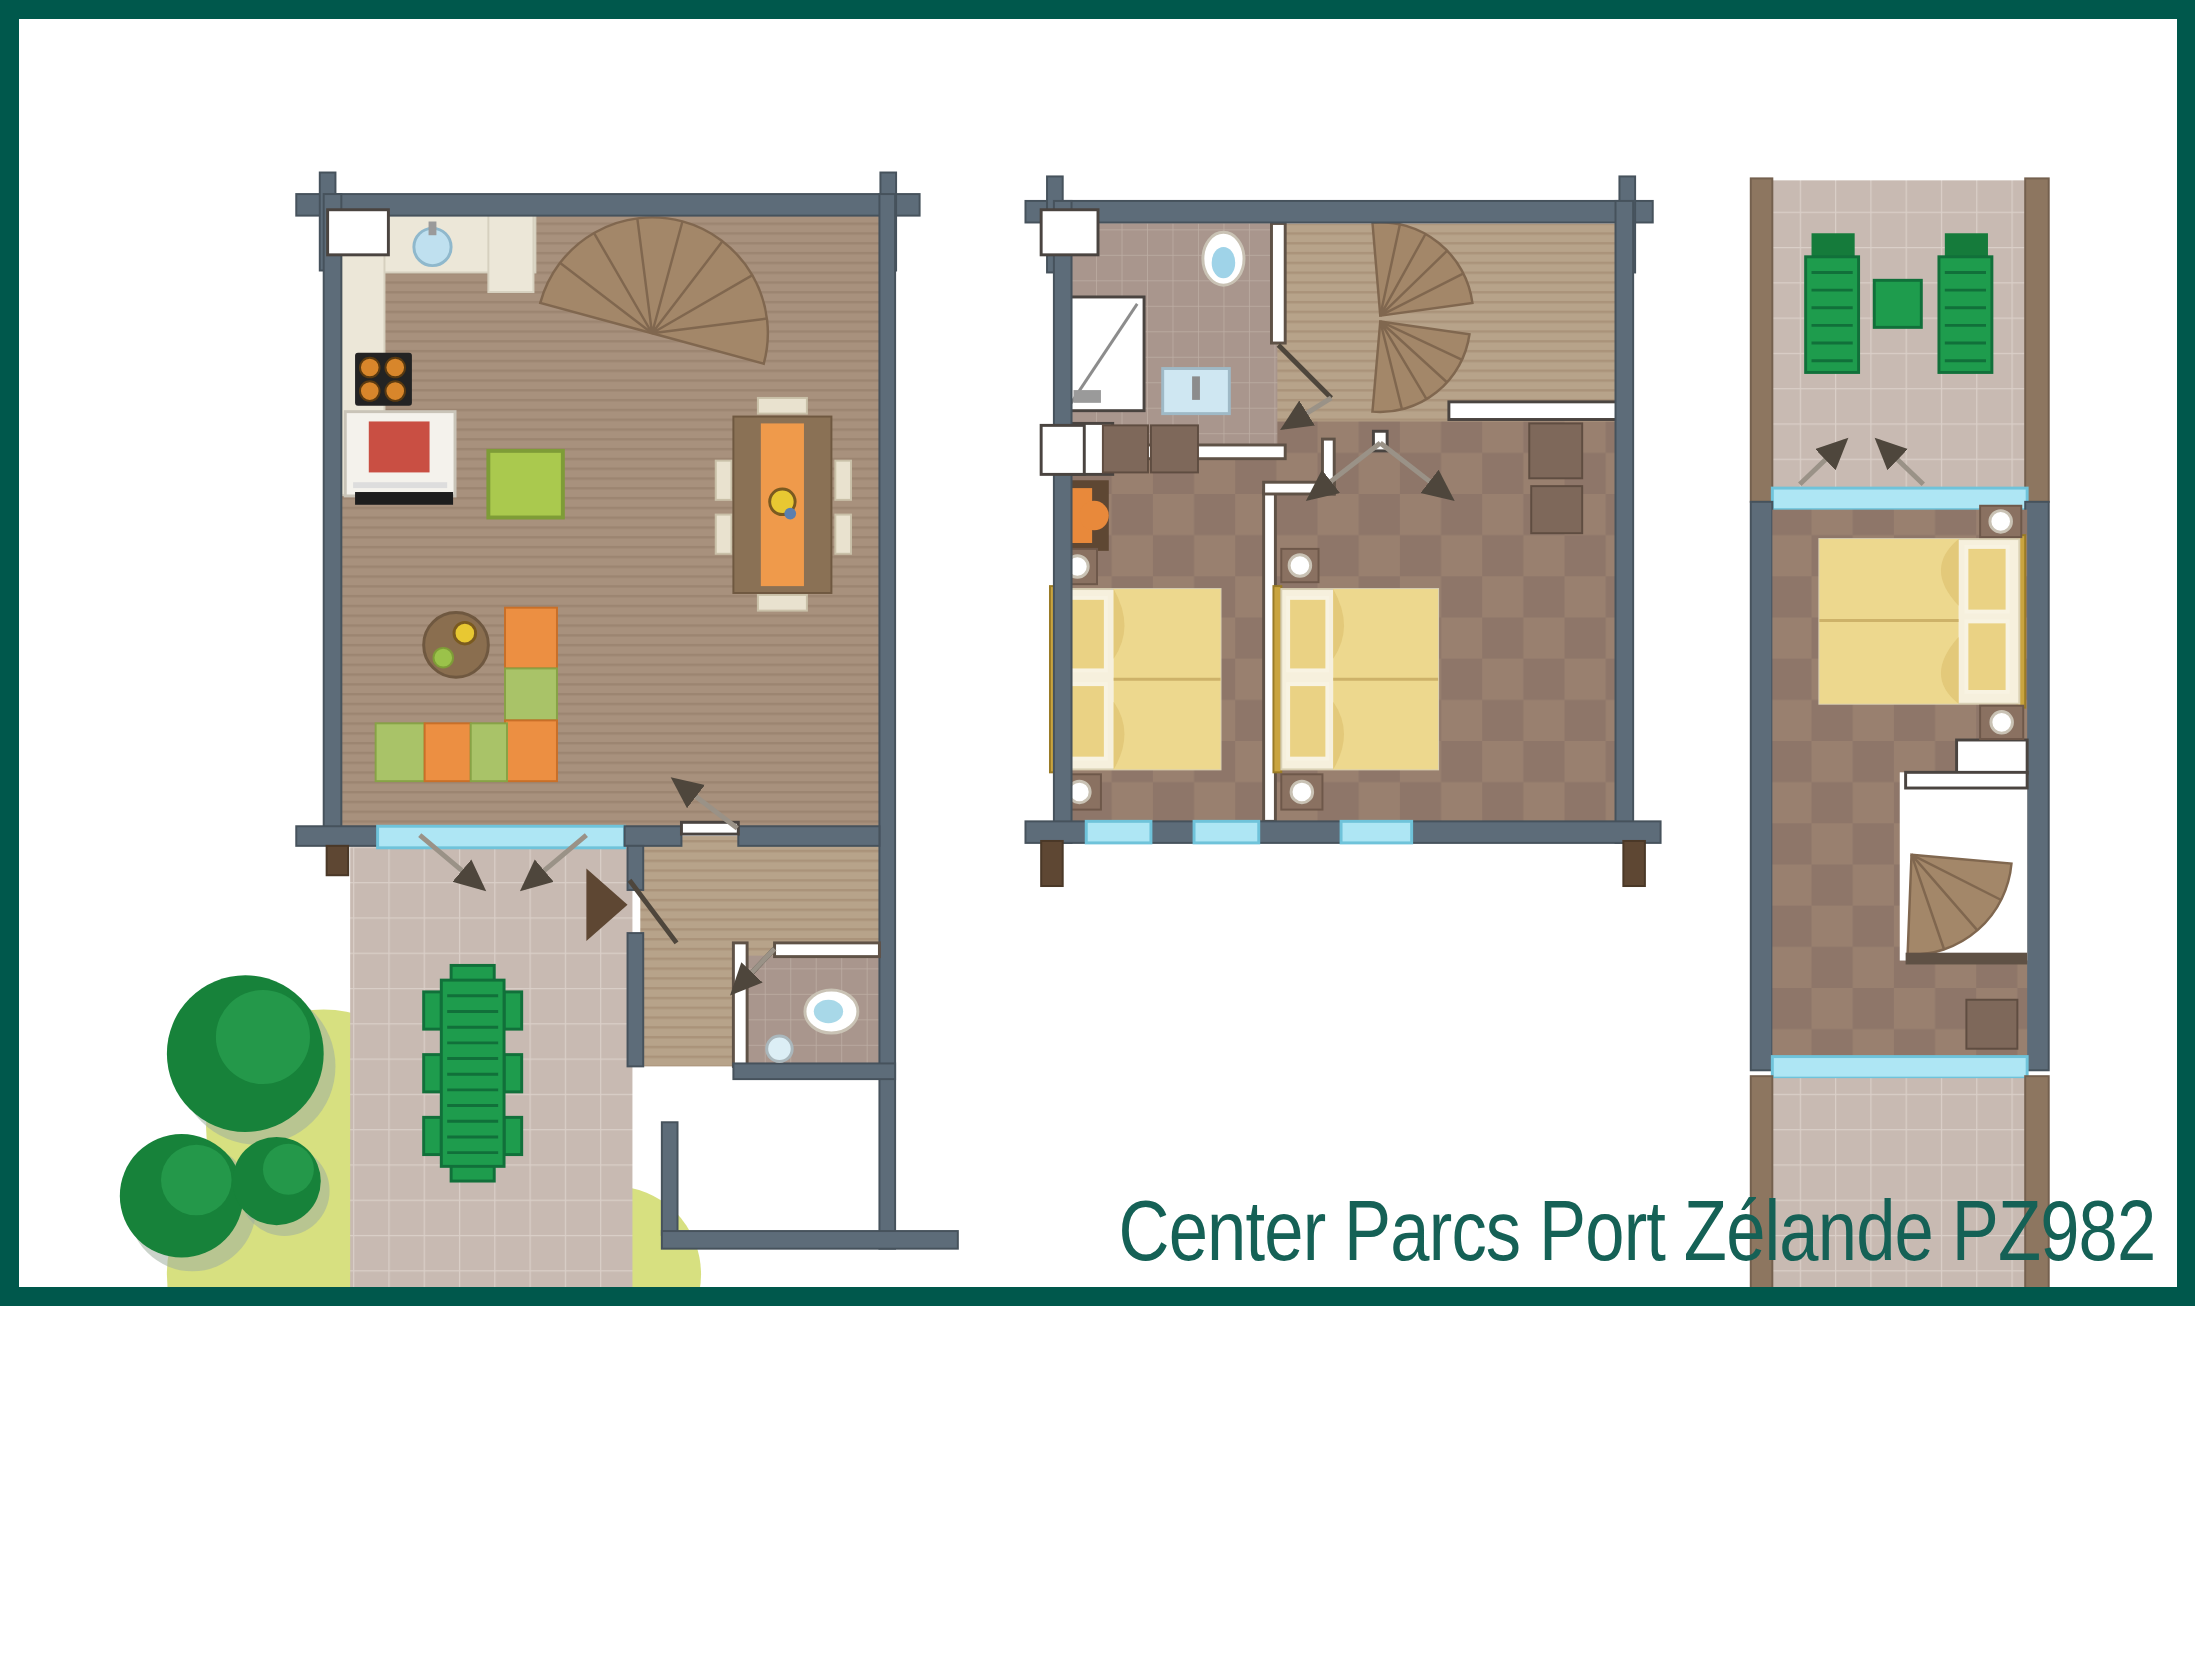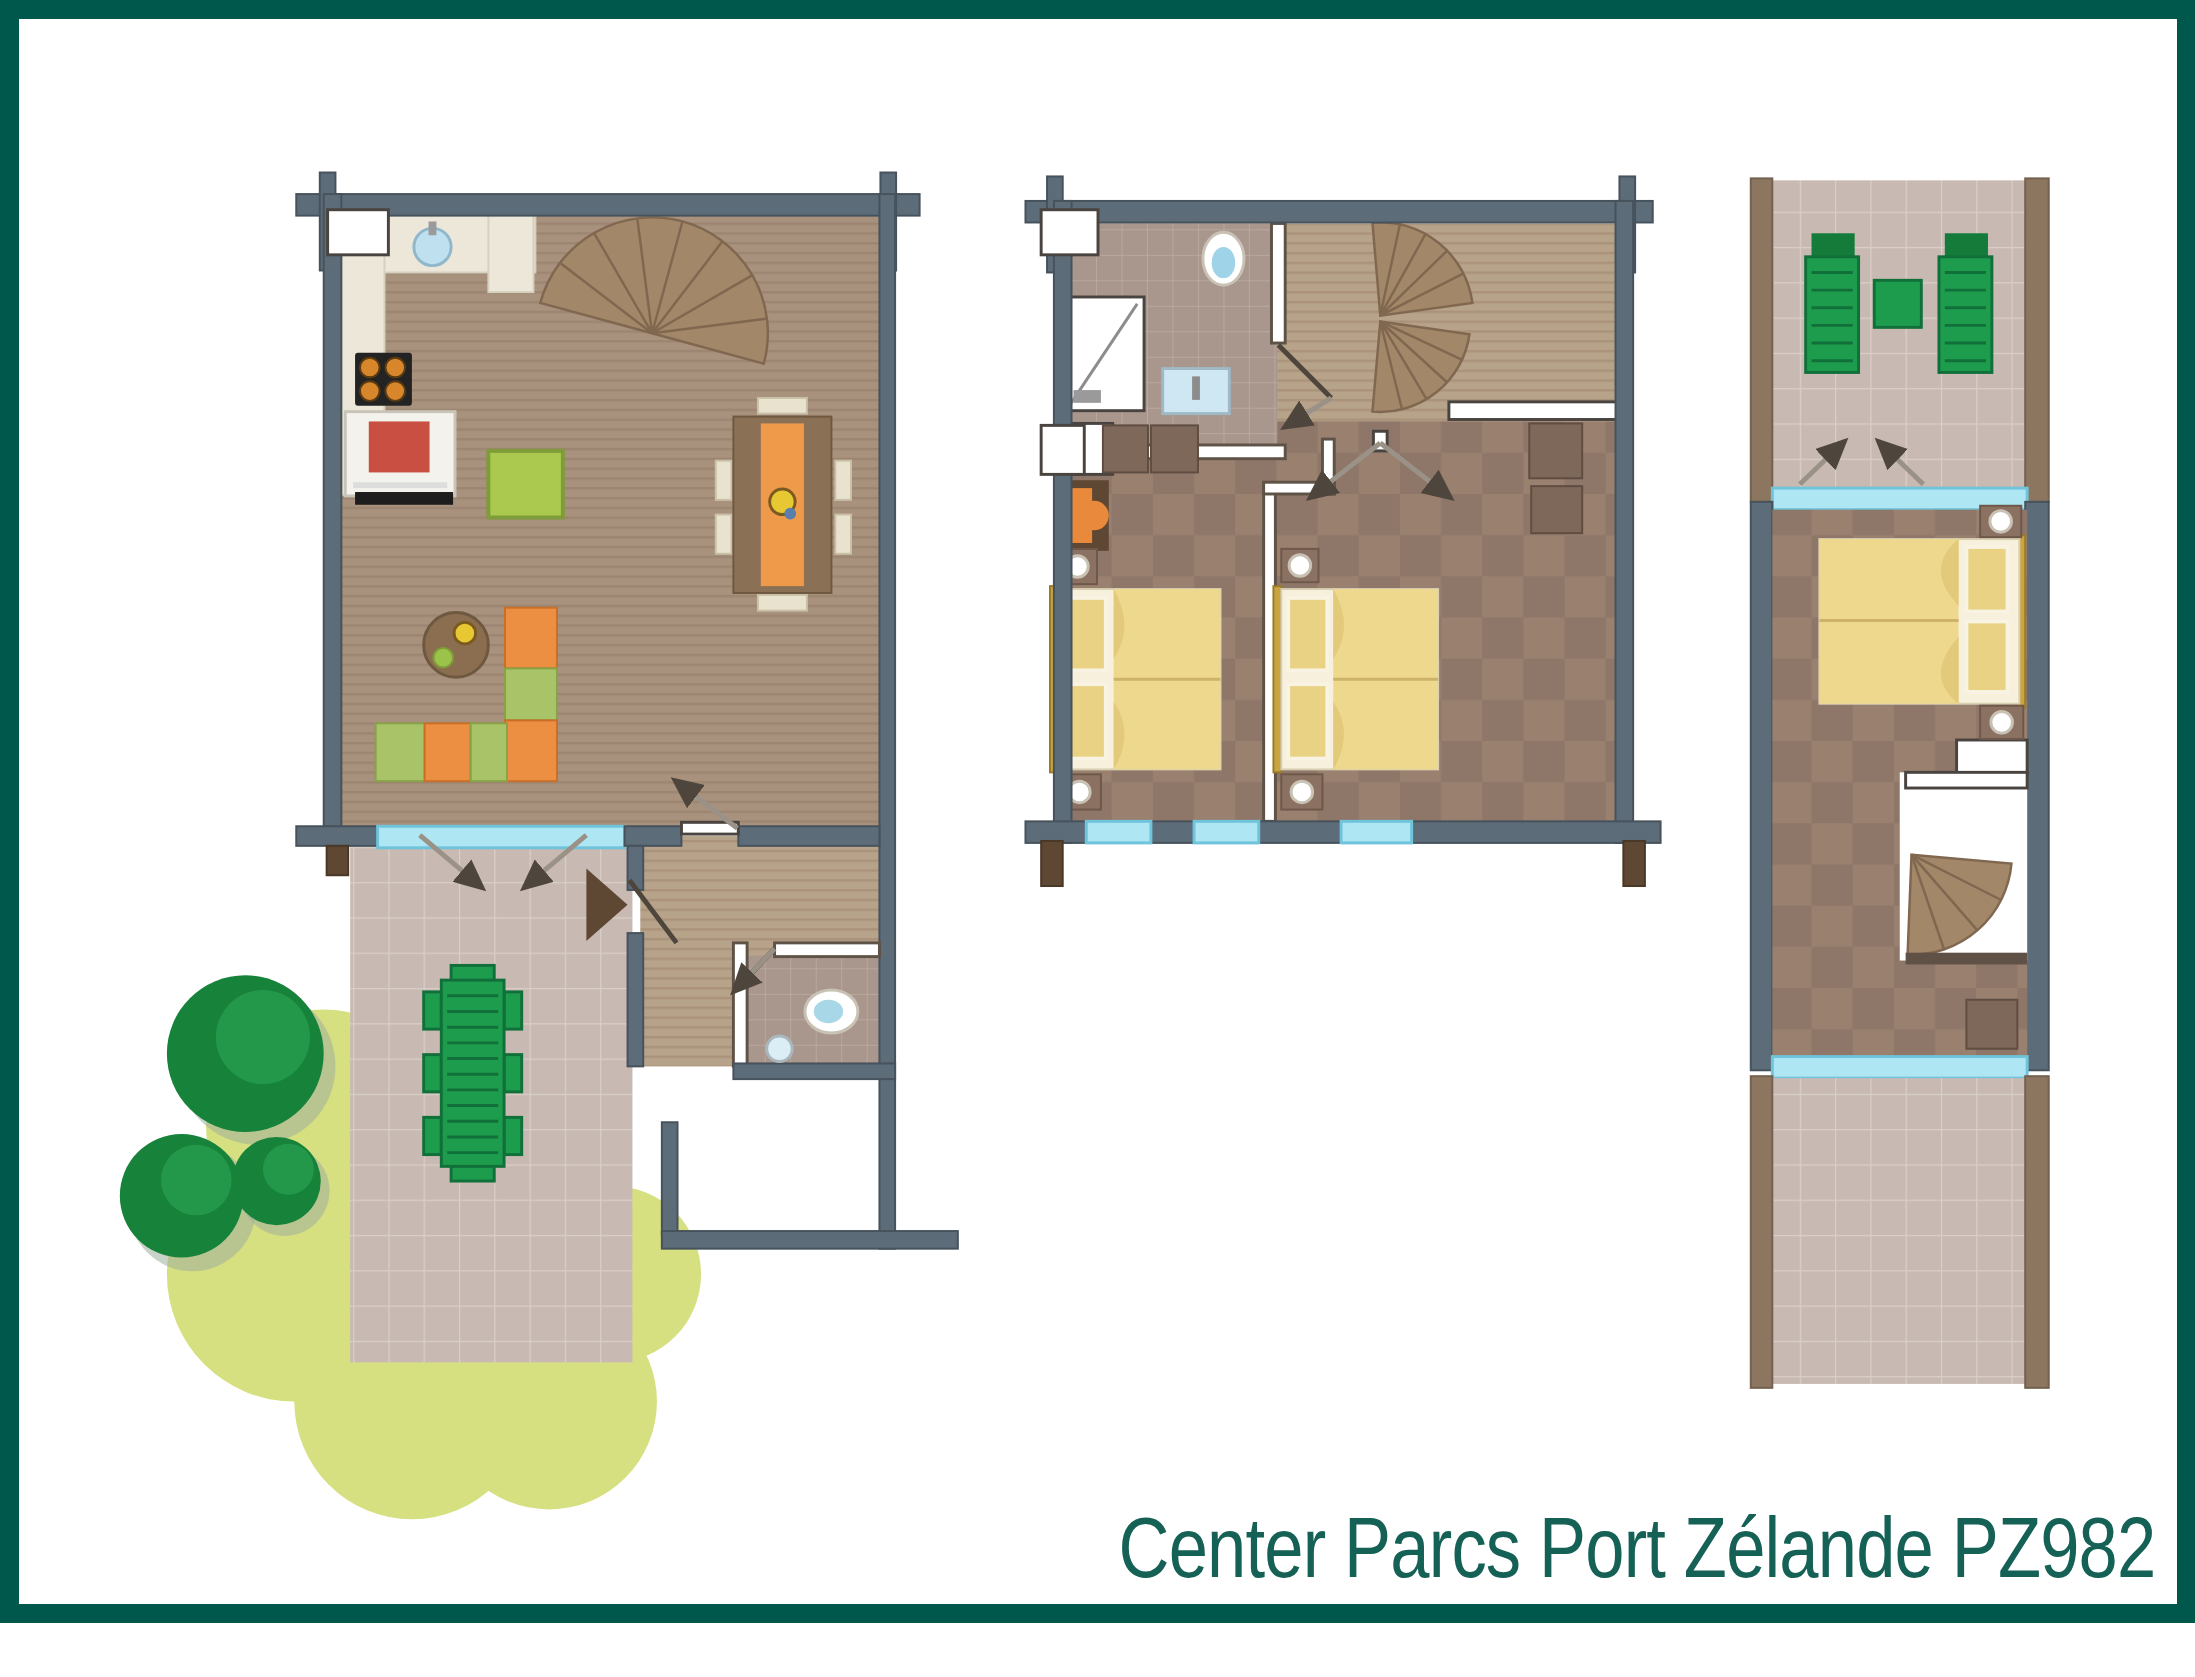--- a/index.html
+++ b/index.html
@@ -1,16 +1,16 @@
 <!DOCTYPE html>
 <html style="--frame-teal: #00584C; --caption-teal: #156156; --wall-gray: #5D6C79; --log-brown: #5E4733; --window-blue: #AEE6F4; --wood-floor: #A8917D; --hall-wood: #B7A38A; --carpet-brown: #8E7669; --bathroom-tile: #A9968D; --terrace-tile: #C8BAB2; --grass-green: #D7E080; --tree-green: #17823A; --furniture-green: #1E9C4D; --sofa-orange: #EC8F42; --sofa-green: #A9C368; --bed-yellow: #EDD88E; --headboard-gold: #C9A43F; --stair-wood: #A38769; --accent-orange: #EF9A4B;"><head>
 <meta charset="utf-8">
 <style>
   html,body{margin:0;padding:0;background:#fff;}
-  .stage{position:relative;width:2196px;height:1623px;background:#fff;overflow:hidden;
+  .stage{position:relative;width:2196px;height:1306px;background:#fff;overflow:hidden;
          font-family:"Liberation Sans",sans-serif;}
   .frame{position:absolute;inset:0;border:19.6px solid var(--frame-teal,#00584C);box-sizing:border-box;pointer-events:none;}
   .plans{position:absolute;inset:0;}
   .caption{position:absolute;right:41px;bottom:33px;font-size:86px;line-height:1;
            color:var(--caption-teal,#156156);white-space:nowrap;
            transform:scaleX(.82);transform-origin:100% 100%;letter-spacing:-1px;}
   
   .wall{fill:var(--wall-gray,#5D6C79);stroke:#46525C;stroke-width:2;}
   .tanwall{fill:#8D7660;stroke:#74604E;stroke-width:2;}
   .stub{fill:var(--log-brown,#5E4733);stroke:#4A3827;stroke-width:2;}

